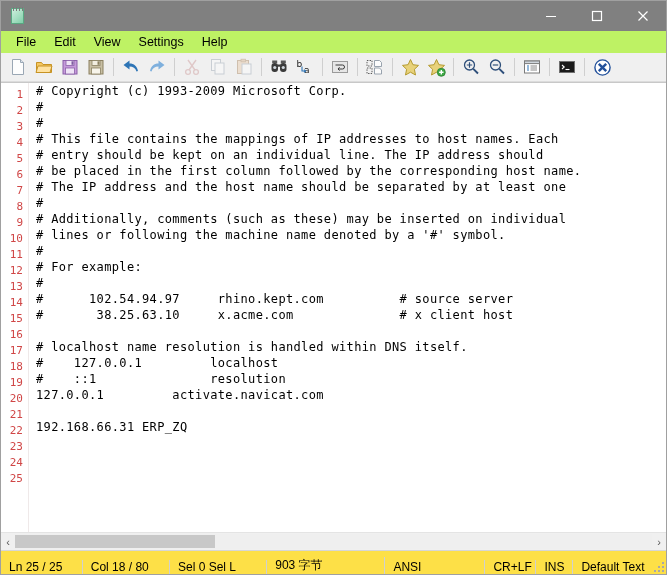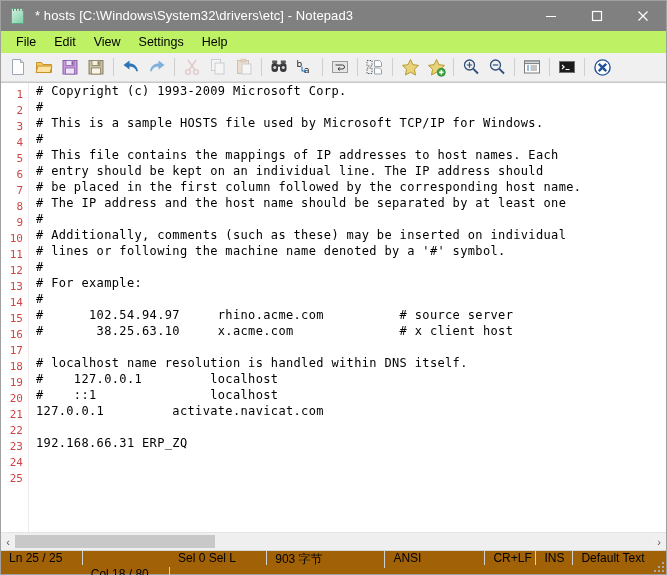--- a/index.html
+++ b/index.html
@@ -124,22 +124,22 @@
   }
   .hs-track{
     flex:1 1 auto;height:15px;background:#efefef;position:relative;
   }
   .hs-thumb{
     position:absolute;left:0;top:1px;height:13px;width:200px;background:#c8c8c8;
   }
 
   
   .statusbar{
-    height:23px;flex:0 0 23px;background:#a16207;
-    display:flex;align-items:flex-start;
+    height:23px;flex:0 0 23px;background:#fde047;
+    display:flex;align-items:flex-end;
     border-top:1px solid #d6d6d6;
     position:relative;
   }
   .sb-cell{
     display:flex;align-items:center;
     font-size:12px;color:#000;white-space:nowrap;
     border-right:1px solid #d0d0d0;
     padding:0 8px;box-sizing:border-box;
   }
   .sb-cell.noborder{border-right:none;}
@@ -156,21 +156,20 @@
   <div class="titlebar">
     <div class="app-icon">
       <div class="pad"></div>
       <div class="rings">
         <i style="left:2px;"></i>
           <i style="left:5px;"></i>
           <i style="left:8px;"></i>
           <i style="left:11px;"></i>
       </div>
     </div>
-    <div class="title-text">* hosts [C:\Windows\System32\drivers\etc] - Notepad3</div>
     <div class="win-controls">
       <div class="win-btn">
         <svg width="12" height="12" viewBox="0 0 12 12">
             <rect x="1" y="6" width="10" height="1" fill="#ffffff"></rect>
           </svg>
       </div>
       <div class="win-btn">
         <svg width="12" height="12" viewBox="0 0 12 12">
             <rect x="1.5" y="1.5" width="9" height="9" fill="none" stroke="#ffffff" stroke-width="1.2"></rect>
           </svg>
@@ -400,38 +399,37 @@
       <div class="ln">21</div>
       <div class="ln">22</div>
       <div class="ln">23</div>
       <div class="ln">24</div>
       <div class="ln">25</div>
     </div>
 
     <div class="code">
       <div class="cl"># Copyright (c) 1993-2009 Microsoft Corp.</div>
       <div class="cl">#</div>
-      <div class="cl"># This is a sample HOSTS file used by Microsoft TCP/IP for Windows.</div>
       <div class="cl">#</div>
       <div class="cl"># This file contains the mappings of IP addresses to host names. Each</div>
       <div class="cl"># entry should be kept on an individual line. The IP address should</div>
       <div class="cl"># be placed in the first column followed by the corresponding host name.</div>
       <div class="cl"># The IP address and the host name should be separated by at least one</div>
       <div class="cl">#</div>
       <div class="cl"># Additionally, comments (such as these) may be inserted on individual</div>
       <div class="cl"># lines or following the machine name denoted by a '#' symbol.</div>
       <div class="cl">#</div>
       <div class="cl"># For example:</div>
       <div class="cl">#</div>
-      <div class="cl">#      102.54.94.97     rhino.acme.com          # source server</div>
+      <div class="cl">#      102.54.94.97     rhino.kept.com          # source server</div>
       <div class="cl">#       38.25.63.10     x.acme.com              # x client host</div>
       <div class="cl"></div>
       <div class="cl"># localhost name resolution is handled within DNS itself.</div>
       <div class="cl">#    127.0.0.1         localhost</div>
-      <div class="cl">#    ::1               localhost</div>
+      <div class="cl">#    ::1               resolution</div>
       <div class="cl">127.0.0.1         activate.navicat.com</div>
       <div class="cl"></div>
       <div class="cl">192.168.66.31 ERP_ZQ</div>
     </div>
   </div>
 
   <div class="hscroll">
     <div class="hs-arrow">‹</div>
     <div class="hs-track">
       <div class="hs-thumb"></div>

